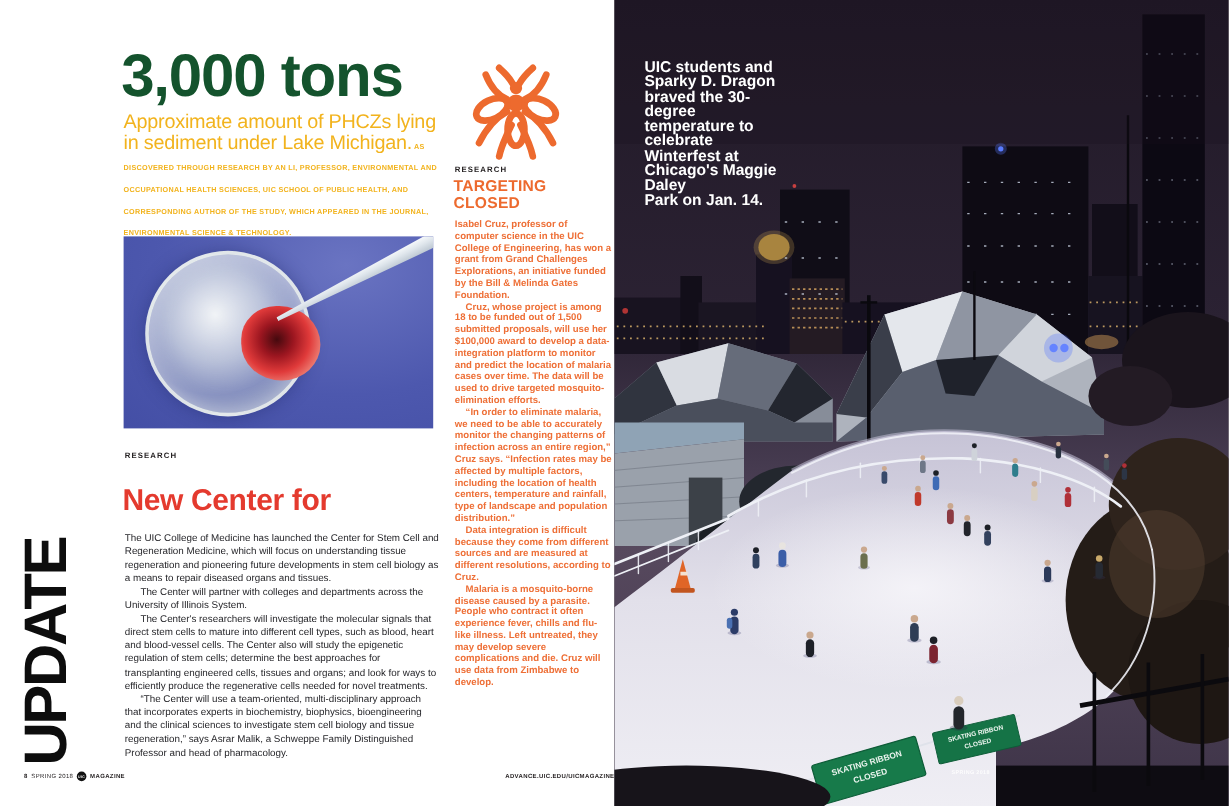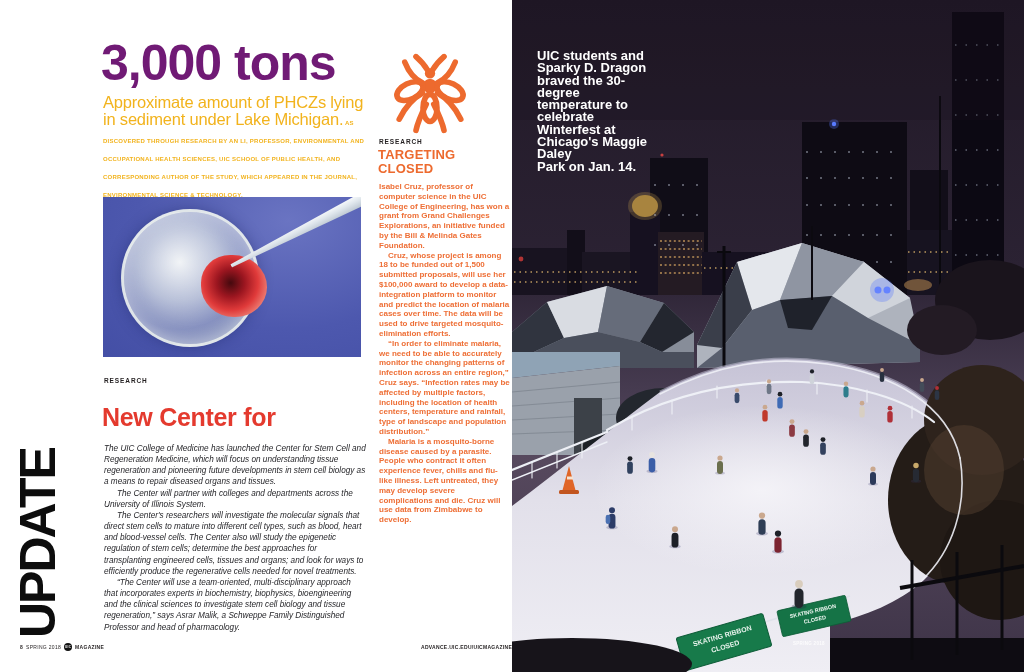--- a/index.html
+++ b/index.html
@@ -1,21 +1,21 @@
 <!DOCTYPE html>
 <html><head>
 <meta charset="utf-8">
 <style>
   html,body{margin:0;padding:0;background:#ffffff;}
   #spread{position:relative;width:1024px;height:672px;background:#ffffff;overflow:hidden;
           font-family:"Liberation Sans", sans-serif;}
 
   
   .stat-headline{position:absolute;left:101px;top:38px;font-size:50px;font-weight:900;
-                 letter-spacing:-1px;color:#701a75;line-height:1;}
+                 letter-spacing:-1px;color:#14532d;line-height:1;}
   .stat-subhead{position:absolute;left:103px;top:94px;width:274px;color:#f2b31d;line-height:1.02;}
   .stat-subhead .big{font-size:16.5px;font-weight:400;letter-spacing:-.2px;line-height:17px;}
   .stat-subhead .tiny{font-size:6px;font-weight:700;letter-spacing:.25px;line-height:14px;
                       text-transform:uppercase;}
 
   .fig{position:absolute;left:103px;top:197px;width:258px;height:160px;overflow:hidden;
        background:radial-gradient(130% 150% at 72% 15%, #6a74c2 0%, #4d58ae 45%, #3e49a0 100%);}
   .cell{position:absolute;left:18px;top:12px;width:132px;height:132px;border-radius:50%;
         border:3px solid rgba(238,243,240,.85);
         background:radial-gradient(circle at 42% 38%, rgba(250,252,250,.95) 0%, rgba(226,233,233,.72) 35%,
@@ -28,21 +28,21 @@
         transform:rotate(-27deg);transform-origin:0 50%;
         background:linear-gradient(180deg,#fafcfd 0%,#dfe6ec 45%,#b9c4cf 100%);
         clip-path:polygon(0 38%,100% 0,100% 100%,0 62%);border-radius:4px;}
 
   .kicker{position:absolute;font-size:6.5px;font-weight:700;letter-spacing:.9px;color:#231f20;}
   .stem-kicker{left:104px;top:377px;}
   .stem-headline{position:absolute;left:102px;top:404px;color:#e43a2e;font-size:25px;font-weight:800;
                  line-height:26px;letter-spacing:-.3px;}
   .stem-body{position:absolute;left:104px;top:443px;width:262px;color:#26262a;font-size:8.2px;
              line-height:11.15px;}
-  .stem-body p{margin:0;font-style:italic;}
+  .stem-body p{margin:0;}
   .stem-body p + p{text-indent:13px;}
 
   
   .mosquito{position:absolute;left:388px;top:50px;width:84px;height:86px;}
   .mal-kicker{left:379px;top:138px;}
   .mal-headline{position:absolute;left:378px;top:148px;color:#ed6a2e;font-size:13px;font-weight:700;
                 line-height:14px;letter-spacing:.2px;}
   .mal-body{position:absolute;left:379px;top:182px;width:131px;color:#ee6f36;font-size:8px;
             font-weight:700;line-height:9.8px;}
   .mal-body p{margin:0;}
@@ -119,20 +119,21 @@
 
   <div class="kicker mal-kicker">RESEARCH</div>
   <div class="mal-headline">
     <div>TARGETING</div>
     <div>CLOSED</div>
   </div>
   <div class="mal-body">
     <p>Isabel Cruz, professor of computer science in the UIC College of Engineering, has won a grant from Grand Challenges Explorations, an initiative funded by the Bill &amp; Melinda Gates Foundation.</p>
     <p>Cruz, whose project is among 18 to be funded out of 1,500 submitted proposals, will use her $100,000 award to develop a data-integration platform to monitor and predict the location of malaria cases over time. The data will be used to drive targeted mosquito-elimination efforts.</p>
     <p>“In order to eliminate malaria, we need to be able to accurately monitor the changing patterns of infection across an entire region,” Cruz says. “Infection rates may be affected by multiple factors, including the location of health centers, temperature and rainfall, type of landscape and population distribution.”</p>
+    <p>Data integration is difficult because they come from different sources and are measured at different resolutions, according to Cruz.</p>
     <p>Malaria is a mosquito-borne disease caused by a parasite. People who contract it often experience fever, chills and flu-like illness. Left untreated, they may develop severe complications and die. Cruz will use data from Zimbabwe to develop.</p>
   </div>
 
   <div class="update-vert">UPDATE</div>
 
   <div class="footer-left">
     <span class="pg">8</span>
     <span>SPRING 2018</span>
     <span class="logo">UIC</span>
     <span class="brand">MAGAZINE</span>

